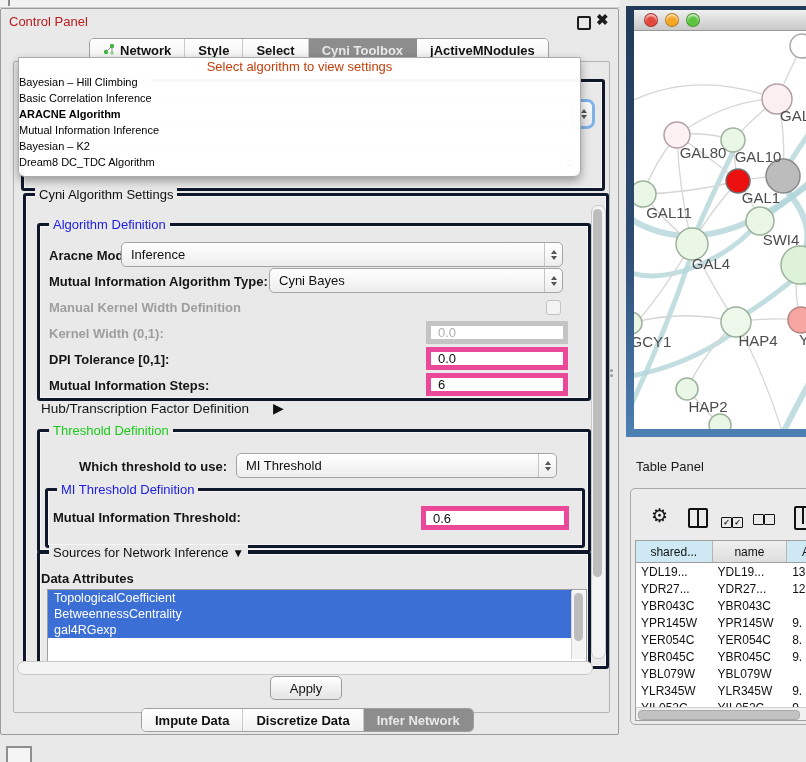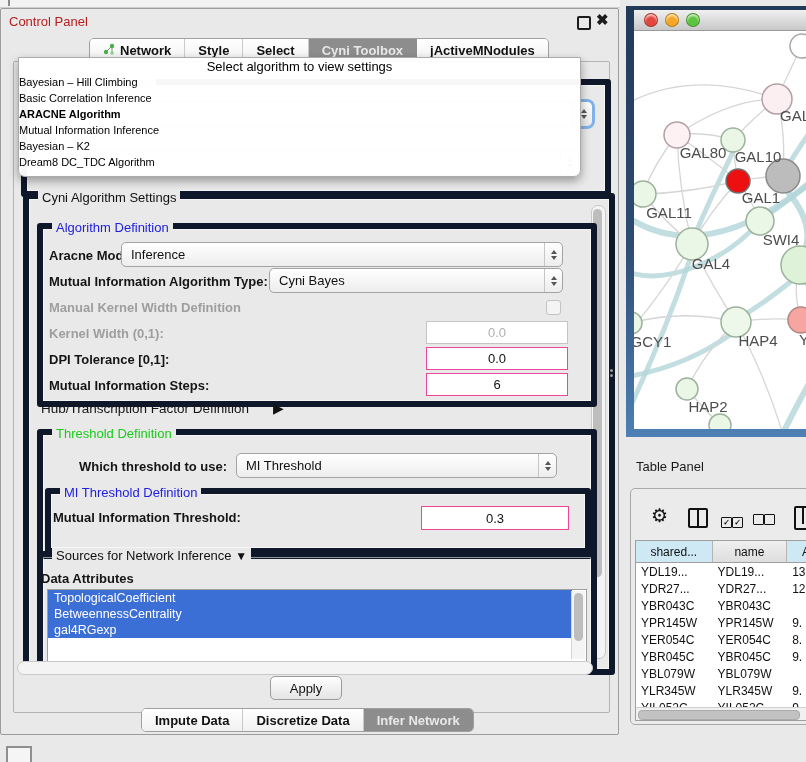--- a/index.html
+++ b/index.html
@@ -15,42 +15,42 @@
   
   .tabgrp{display:flex;background:#fcfcfc;border:1px solid #9f9f9f;border-radius:5px;overflow:hidden;height:22px}
   .tab{font-size:13px;font-weight:bold;padding:0 13px;display:flex;align-items:center;gap:5px;color:#111;border-right:1px solid #cacaca;white-space:nowrap;background:linear-gradient(#ffffff,#f1f1f1)}
   .tab:last-child{border-right:none}
   .tab.sel{background:#8d8d8d;color:#e9e9e9;border-right-color:#8d8d8d}
   .toptabs{left:88px;top:29px}
   .bottabs{left:140px;top:699px}
   
   .content{left:12px;top:52px;width:595px;height:650px;border:1px solid #b3b3b3;background:#e9e9e9;border-radius:2px}
   
-  .group{border:6px solid #0f172a;border-radius:3px;box-shadow:inset 0 0 0 1px rgba(255,255,255,.55)}
+  .group{border:3px solid #0f172a;border-radius:3px;box-shadow:inset 0 0 0 1px rgba(255,255,255,.55)}
   .gtitle{position:absolute;top:-9px;left:9px;background:#e9e9e9;padding:0 4px;font-size:13px;white-space:nowrap}
   .blue{color:#2020e0}.green{color:#19cc19}.gray{color:#9a9a9a}
   
   .lbl{font-size:13px;font-weight:bold;color:#151515;white-space:nowrap}
   .lbl.dis{color:#9e9e9e}
   .plain{font-size:13.5px;color:#151515;white-space:nowrap}
   .combo{background:linear-gradient(#ffffff,#ededed);border:1px solid #a4a4a4;border-radius:5px;font-size:13px;display:flex;align-items:center;padding-left:9px;box-sizing:border-box}
   .step{position:absolute;right:0;top:0;bottom:0;width:17px;border-left:1px solid #c6c6c6;display:flex;flex-direction:column;align-items:center;justify-content:center;gap:2px}
   .tri-up{width:0;height:0;border-left:3.5px solid transparent;border-right:3.5px solid transparent;border-bottom:4.5px solid #555}
   .tri-dn{width:0;height:0;border-left:3.5px solid transparent;border-right:3.5px solid transparent;border-top:4.5px solid #555}
-  .field{background:#fff;border:1px solid #ec4899;font-size:13px;display:flex;align-items:center;justify-content:center;padding:0 7px;box-sizing:border-box}
+  .field{background:#fff;border:5px solid #ec4899;font-size:13px;display:flex;align-items:center;justify-content:flex-start;padding:0 7px;box-sizing:border-box}
   .field.dis{color:#b0b0b0;border-color:#c4c4c4}
   .chk{width:13px;height:13px;border:1px solid #c3c3c3;border-radius:3px;background:#f4f4f4}
   .arrow{font-size:12px;color:#111}
   
   .vtrack{background:#f4f4f4;border:1px solid #c9c9c9;border-radius:7px}
   .vthumb{position:absolute;left:1px;width:9px;background:#bdbdbd;border-radius:5px}
   .hband{background:#f4f4f4;border:1px solid #c9c9c9;border-radius:7px}
   
   .popup{left:17px;top:48px;width:561px;height:118px;background:rgba(255,255,255,.97);border:1px solid #ababab;border-radius:0 0 7px 7px;box-shadow:0 4px 10px rgba(0,0,0,.35);z-index:40;overflow:hidden}
-  .ph{height:17px;text-align:center;font-size:13px;color:#000000;padding-top:1px}
+  .ph{height:17px;text-align:center;font-size:13px;color:#c2410c;padding-top:1px}
   .pitem{height:16px;font-size:11px;color:#000;white-space:nowrap}
   .pitem.b{font-weight:bold}
   
   .listbox{background:#fff;border:1px solid #9f9f9f;overflow:hidden}
   .aitem{height:16px;background:#3c6fd6;color:#fff;font-size:12.5px;padding-left:6px;display:flex;align-items:center;white-space:nowrap}
   
   .btn{background:linear-gradient(#ffffff,#e4e4e4);border:1px solid #9b9b9b;border-radius:5px;font-size:13px;display:flex;align-items:center;justify-content:center}
   
   .netframe{left:626px;top:6px;width:181px;height:431px;background:linear-gradient(180deg,#1f3télé550 0%,#2e4b72 55%,#4d80b4 100%);box-sizing:border-box;padding:4px 0 8px 8px}
   .netframe{background:linear-gradient(180deg,#203a58 0%,#2e4b72 55%,#4d80b4 100%)}
@@ -205,21 +205,21 @@
     <div class="step">
         <i class="tri-up"></i>
         <i class="tri-dn"></i>
       </div>
   </div>
   <div class="abs group" style="left:44px;top:479px;width:534px;height:54px">
     <span class="gtitle blue">MI Threshold Definition</span>
   </div>
   <span class="abs lbl" style="left:52px;top:501px">Mutual Information Threshold:</span>
   <div class="abs field" style="left:420px;top:497px;width:148px;height:24px">
-      <span>0.3</span>
+      <span>0.6</span>
     </div>
 
   <div class="abs group" style="left:36px;top:542px;width:548px;height:112px">
     <span class="gtitle"><span>Sources for Network Inference</span> <span class="arrow">▼</span></span>
   </div>
   <span class="abs lbl" style="left:40px;top:562px">Data Attributes</span>
   <div class="abs listbox" style="left:46px;top:580px;width:538px;height:71px">
     <div id="attr-list" style="margin-right:14px">
         <div class="aitem">TopologicalCoefficient</div>
         <div class="aitem">BetweennessCentrality</div>

